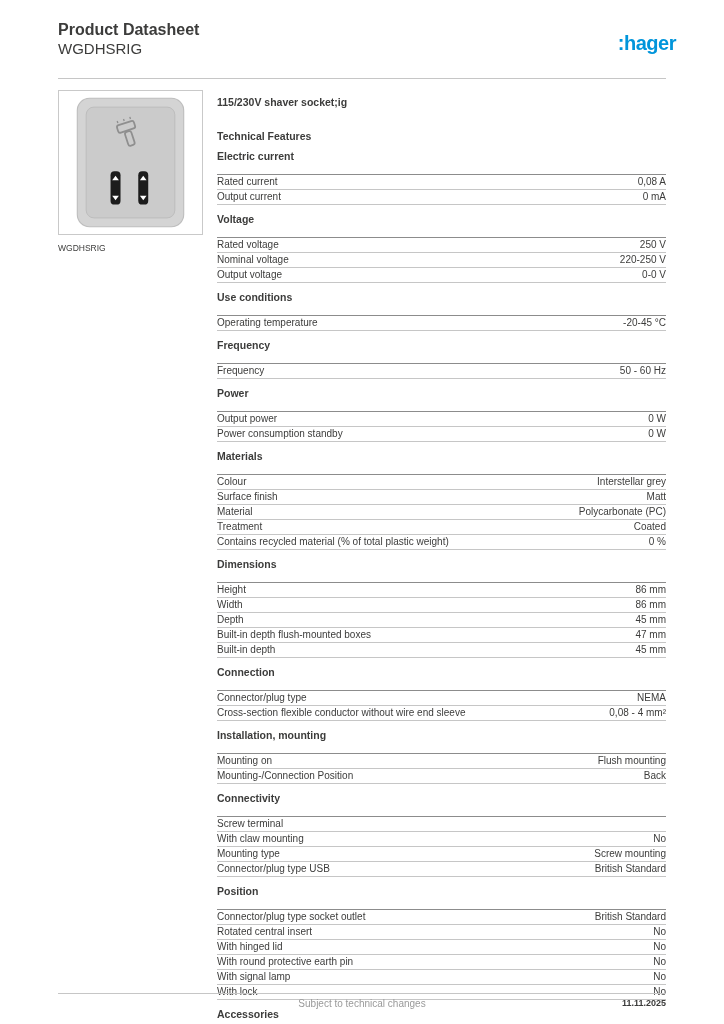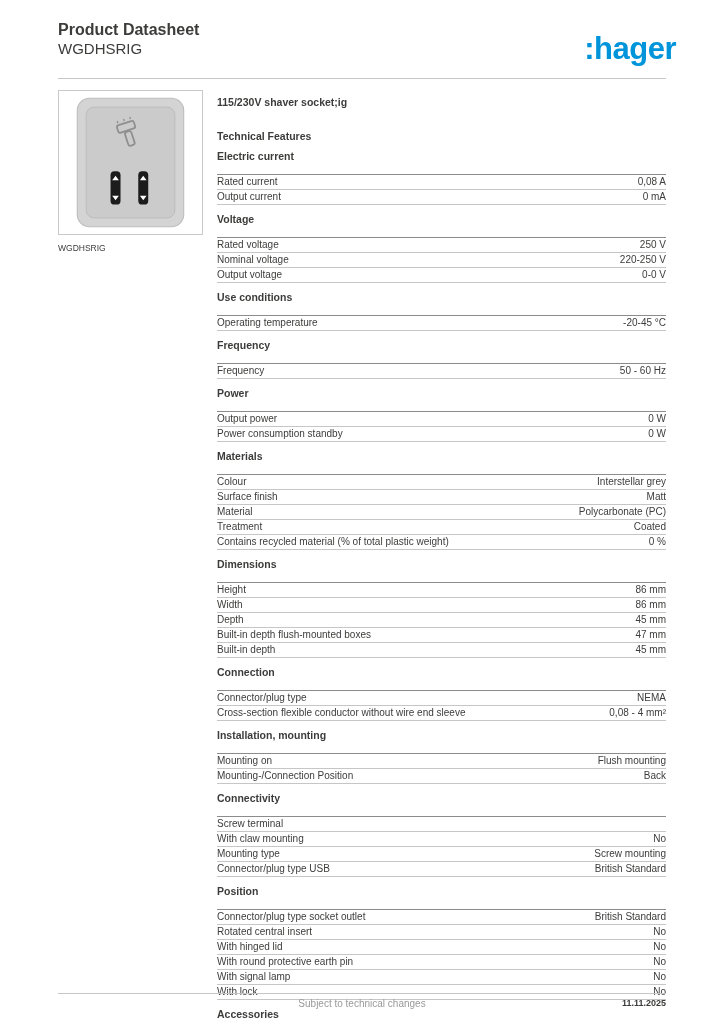--- a/index.html
+++ b/index.html
@@ -6,21 +6,21 @@
   html,body { background:#e8e8e8; }
   body { font-family:"Liberation Sans", sans-serif; color:#3c3c3b; }
   .page {
     width:724px; height:1024px; background:#ffffff;
     position:relative; margin:0 auto; overflow:hidden;
   }
   .header { position:absolute; top:20px; left:58px; right:48px;
     display:flex; justify-content:space-between; align-items:flex-start; }
   .header-title { font-size:16px; font-weight:bold; color:#3c3c3b; line-height:19px; }
   .header-sub { font-size:15px; font-weight:normal; color:#3c3c3b; line-height:19px; }
-  .logo { font-size:31px; font-weight:bold; letter-spacing:-0.5px; line-height:26px; margin-top:16px; }
+  .logo { font-size:20px; font-weight:bold; letter-spacing:-0.5px; line-height:26px; margin-top:10px; }
   .header-rule { position:absolute; top:78px; left:58px; right:58px; border-top:1px solid #c6c6c6; }
 
   .content { position:absolute; top:90px; left:58px; right:58px; display:flex; gap:14px; }
   .left-col { width:145px; flex-shrink:0; }
   .image-box { width:145px; height:145px; border:1px solid #c9c9c9; background:#fff;
     display:flex; align-items:center; justify-content:center; padding:5px; }
   .image-box svg { width:100%; height:100%; }
   .caption { font-size:8.5px; color:#3c3c3b; margin-top:8px; }
 
   .right-col { flex:1; min-width:0; }

